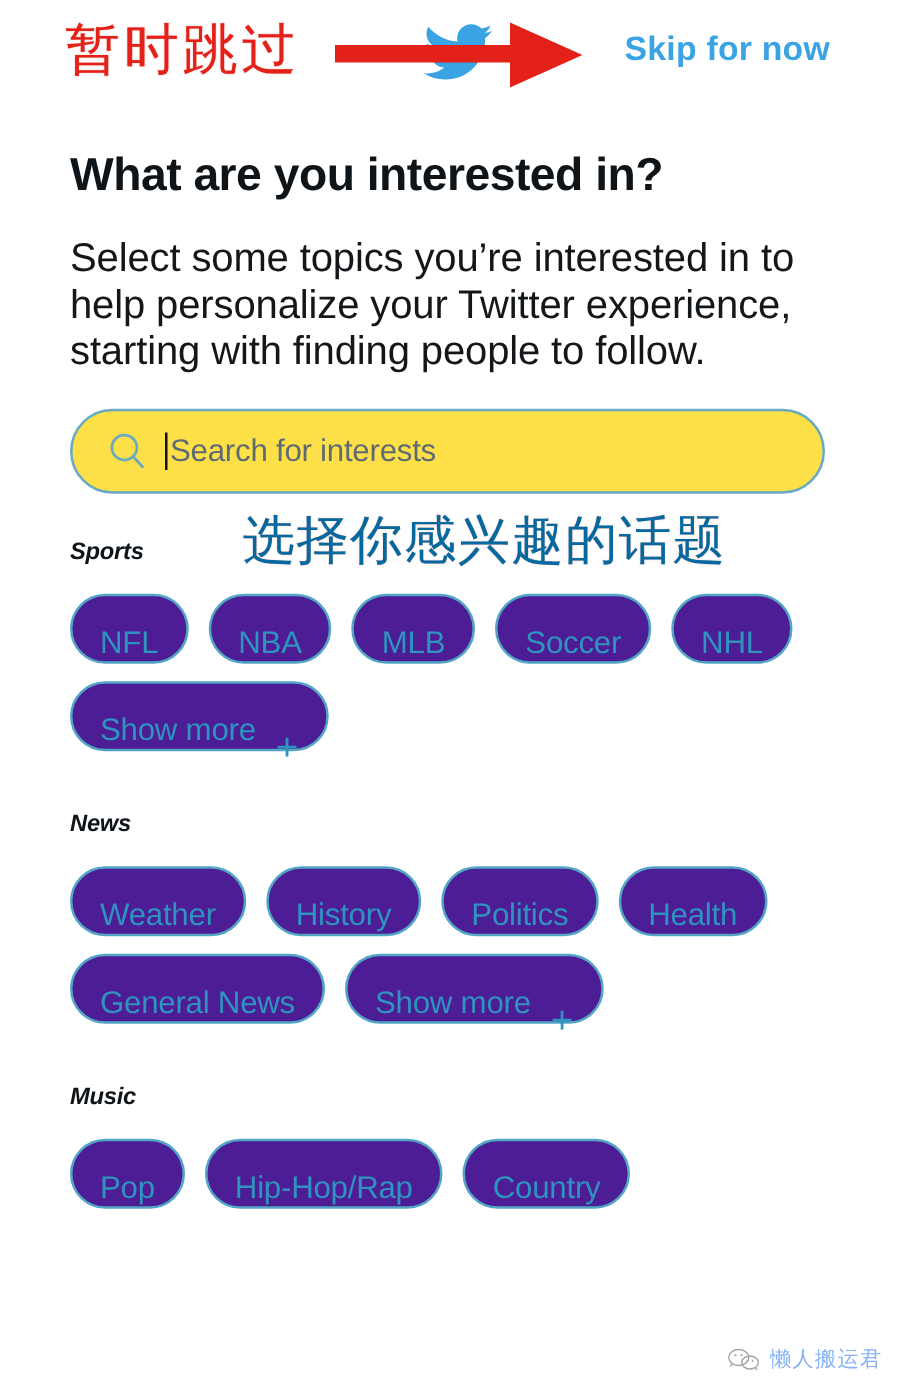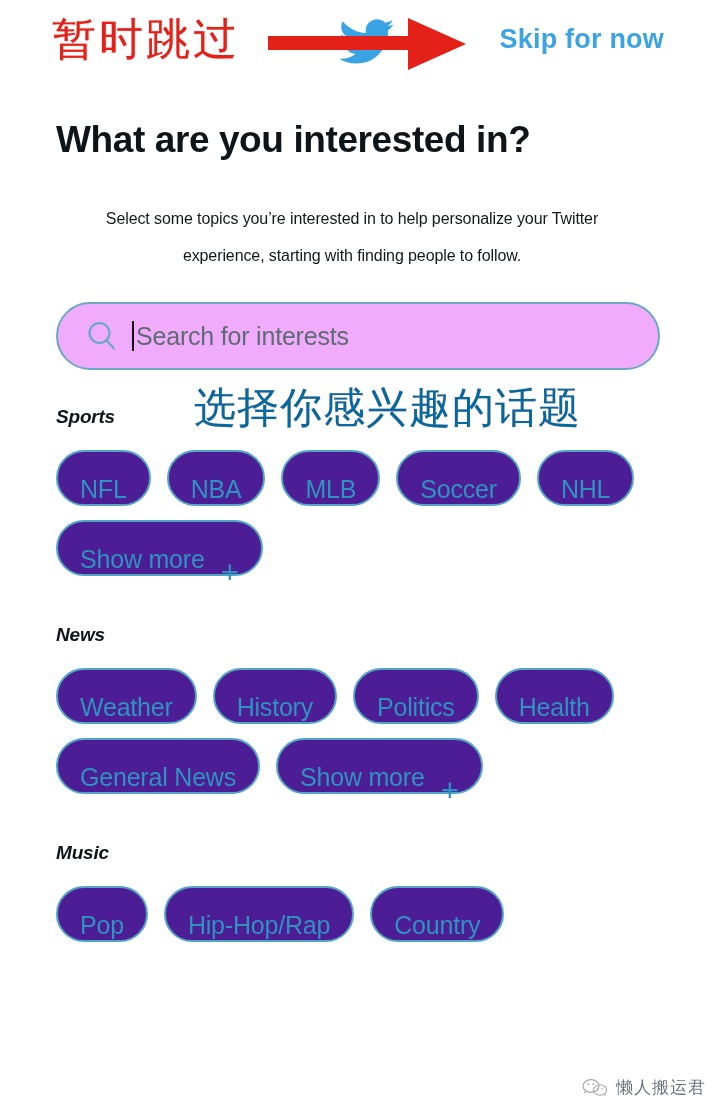--- a/index.html
+++ b/index.html
@@ -78,42 +78,41 @@
   h1.title {
     margin: 0;
     padding-top: 30px;
     font-size: 37px;
     line-height: 44px;
     font-weight: bold;
     letter-spacing: -0.4px;
     color: #0f1419;
   }
   p.desc {
-    margin: 12px;
+    margin: 0;
     padding-top: 26px;
-    font-size: 16px;
+    font-size: 32px;
     line-height: 37px;
     color: #14171a;
     max-width: 618px;
     letter-spacing: -0.1px;
-    text-align: center;
   }
 
   
   .search-box {
     margin-top: 28px;
     width: 604px;
     height: 68px;
     border: 2px solid #6aa9c4;
     border-radius: 34px;
     box-sizing: border-box;
     display: flex;
     align-items: center;
     cursor: text;
-    background: #f0abfc;
+    background: #fde047;
   }
   .search-icon {
     width: 32px;
     height: 32px;
     margin-left: 28px;
     margin-right: 14px;
     flex: 0 0 auto;
   }
   .search-icon svg { display: block; }
   .search-caret {
@@ -197,21 +196,21 @@
     display: flex;
     align-items: center;
     gap: 8px;
     opacity: 0.62;
     pointer-events: none;
   }
   .wm-icon { width: 26px; height: 20px; }
   .wm-icon svg { display: block; }
   .wm-text {
     font-size: 17px;
-    color: #0f172a;
+    color: #3b82f6;
     font-family: "DejaVu Sans", sans-serif;
     letter-spacing: 1px;
   }
 </style>
 </head>
 <body>
 
 <div class="topbar">
 
   <div class="cn-skip">暂时跳过</div>

